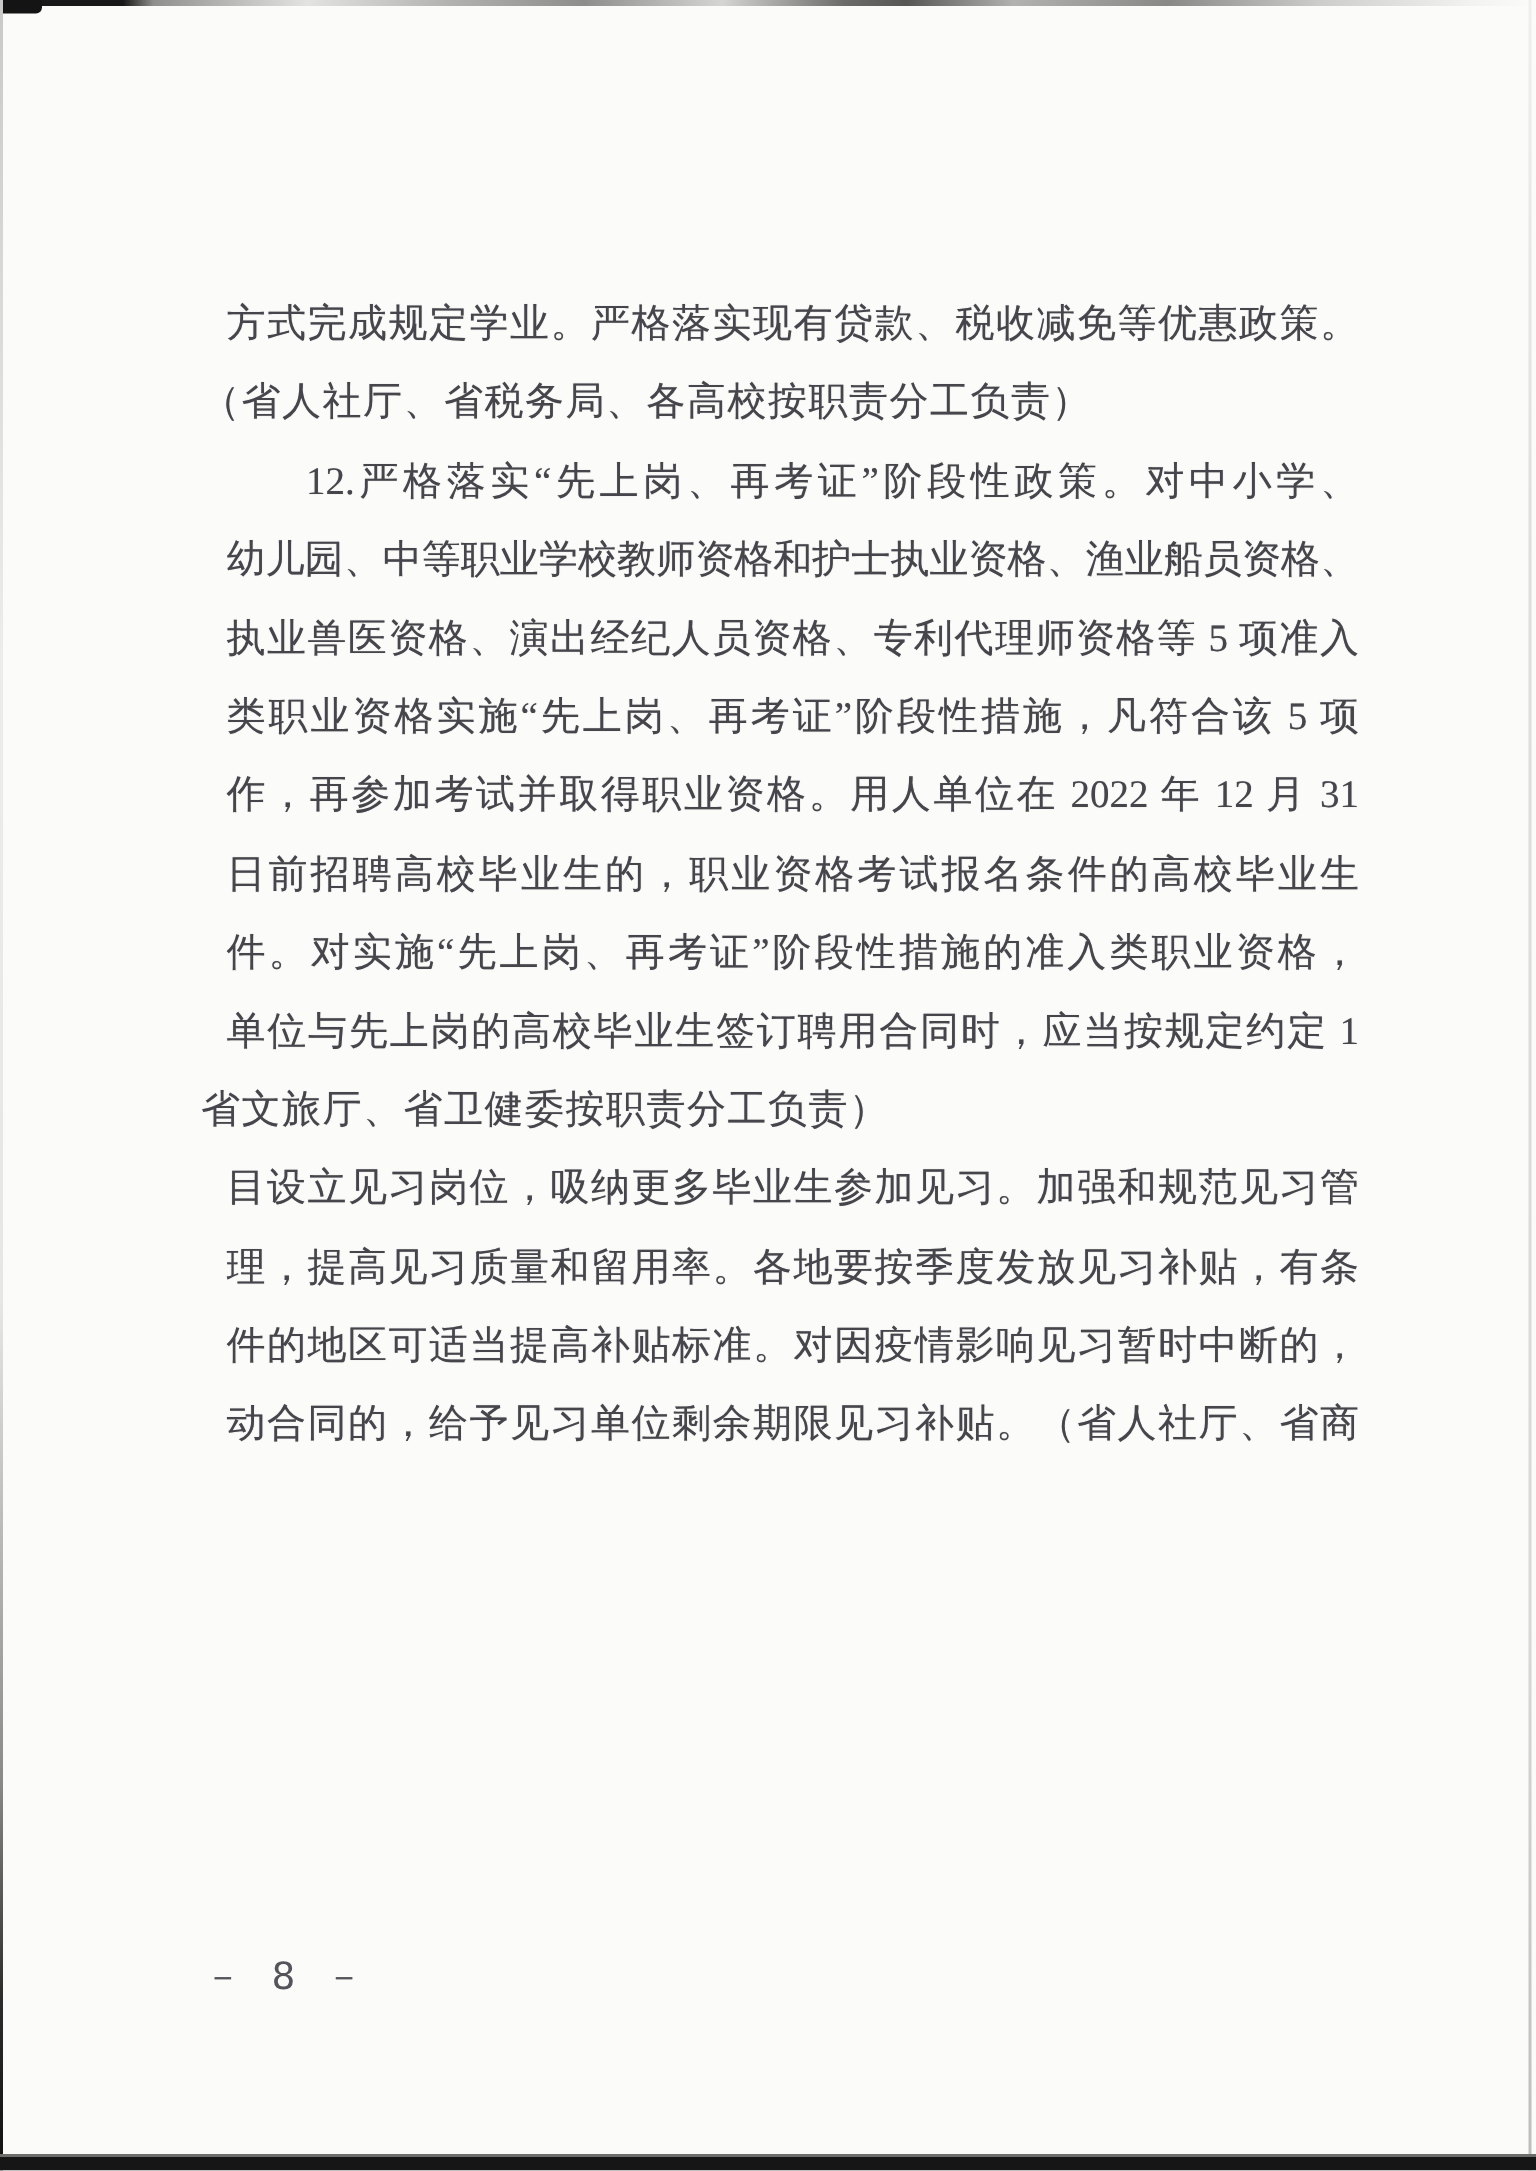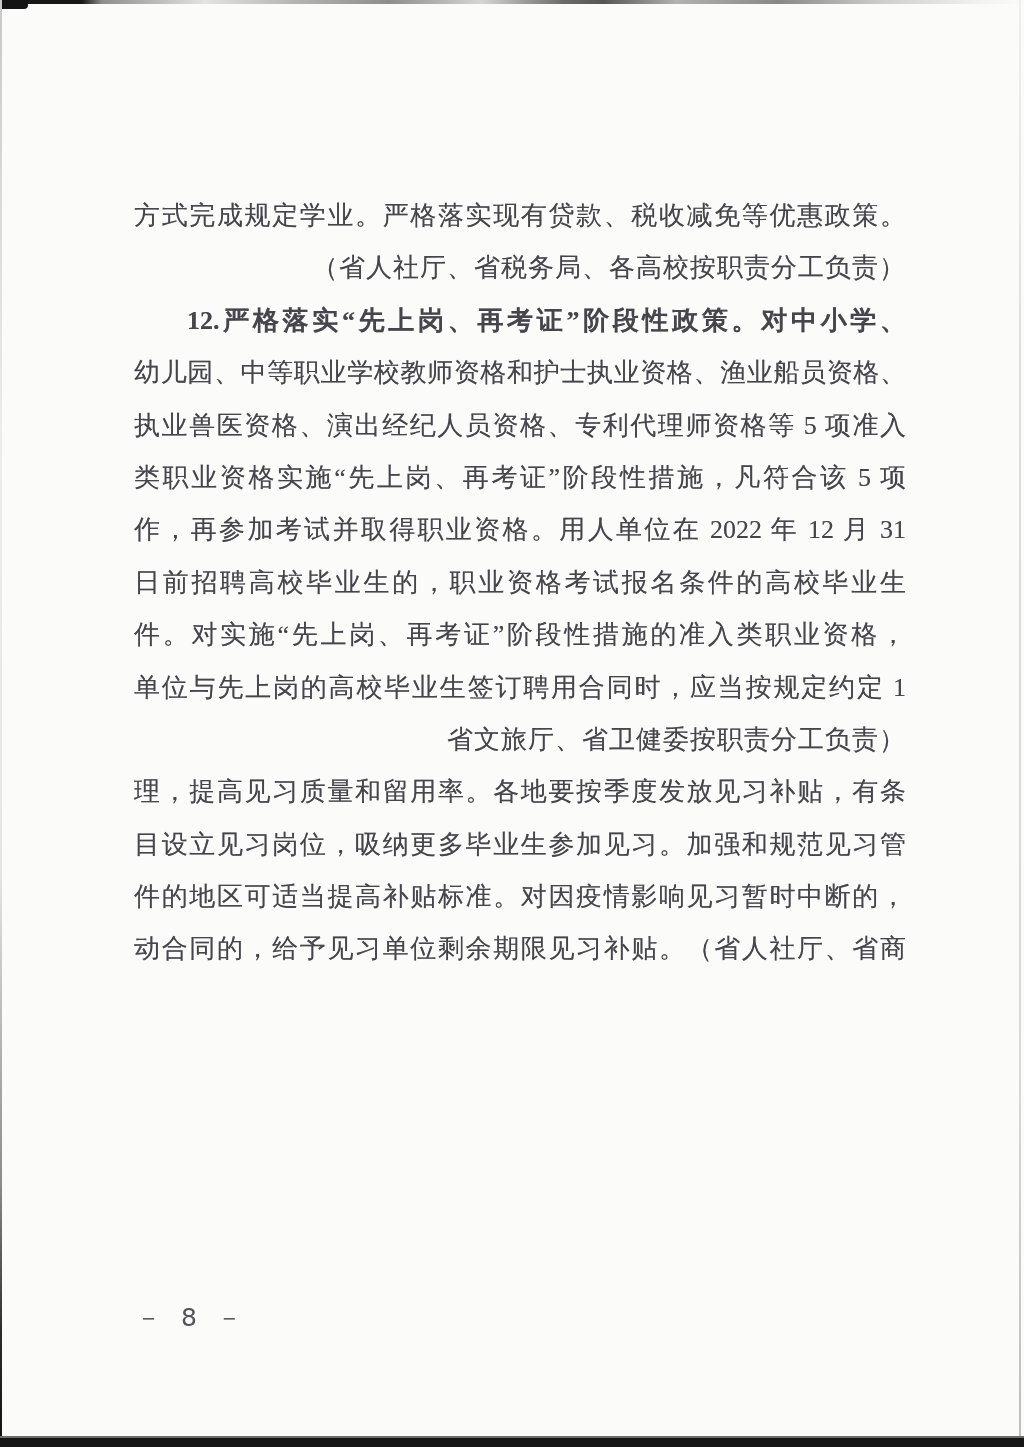--- a/index.html
+++ b/index.html
@@ -34,28 +34,28 @@
   }
   
   .text-block{
     position:absolute;left:134px;top:190px;width:772px;
     color:#45454b;
   }
   .line{
     height:52.4px;line-height:52.4px;font-size:26px;
     letter-spacing:1px;white-space:nowrap;
     text-shadow:0 0 0.6px rgba(69,69,75,.45);
-    text-align:right;
   }
   .line.fill{
     white-space:normal;overflow:hidden;
     text-align:justify;text-align-last:justify;
     letter-spacing:0;
+    margin-left:17px;
   }
-  .line.indent{padding-left:53px;font-weight:bold;}
+  .line.indent{padding-left:53px;}
   .page-number{
     position:absolute;left:136px;top:1300px;height:36px;line-height:36px;
     font-size:25px;letter-spacing:6px;color:#54545a;
     font-family:"DejaVu Sans","Liberation Sans",sans-serif;
   }
 </style>
 </head>
 <body>
 
 <div class="scan-top"></div>
@@ -69,19 +69,19 @@
   <div class="line">（省人社厅、省税务局、各高校按职责分工负责）</div>
   <div class="line fill indent">12.严格落实“先上岗、再考证”阶段性政策。对中小学、</div>
   <div class="line fill">幼儿园、中等职业学校教师资格和护士执业资格、渔业船员资格、</div>
   <div class="line fill">执业兽医资格、演出经纪人员资格、专利代理师资格等 5 项准入</div>
   <div class="line fill">类职业资格实施“先上岗、再考证”阶段性措施，凡符合该 5 项</div>
   <div class="line fill">作，再参加考试并取得职业资格。用人单位在 2022 年 12 月 31</div>
   <div class="line fill">日前招聘高校毕业生的，职业资格考试报名条件的高校毕业生</div>
   <div class="line fill">件。对实施“先上岗、再考证”阶段性措施的准入类职业资格，</div>
   <div class="line fill">单位与先上岗的高校毕业生签订聘用合同时，应当按规定约定 1</div>
   <div class="line">省文旅厅、省卫健委按职责分工负责）</div>
+  <div class="line fill">目设立见习岗位，吸纳更多毕业生参加见习。加强和规范见习管</div>
   <div class="line fill">理，提高见习质量和留用率。各地要按季度发放见习补贴，有条</div>
-  <div class="line fill">目设立见习岗位，吸纳更多毕业生参加见习。加强和规范见习管</div>
   <div class="line fill">件的地区可适当提高补贴标准。对因疫情影响见习暂时中断的，</div>
   <div class="line fill">动合同的，给予见习单位剩余期限见习补贴。（省人社厅、省商</div>
 </div>
 
 <div class="page-number">－ 8 －</div>
 
 </body></html>

